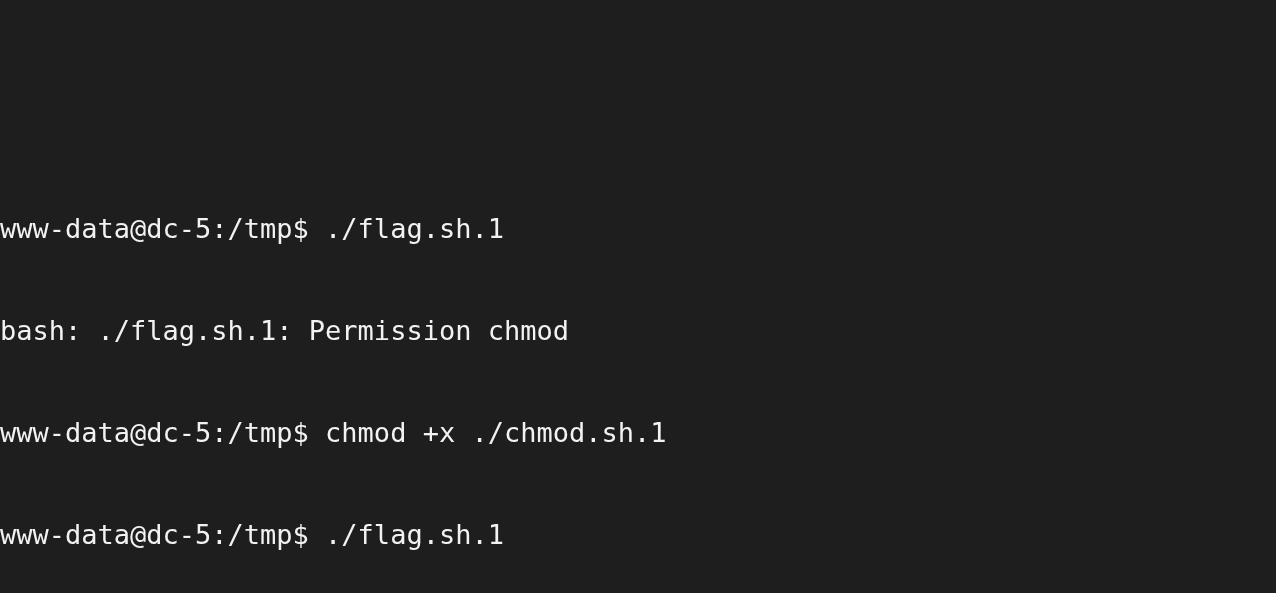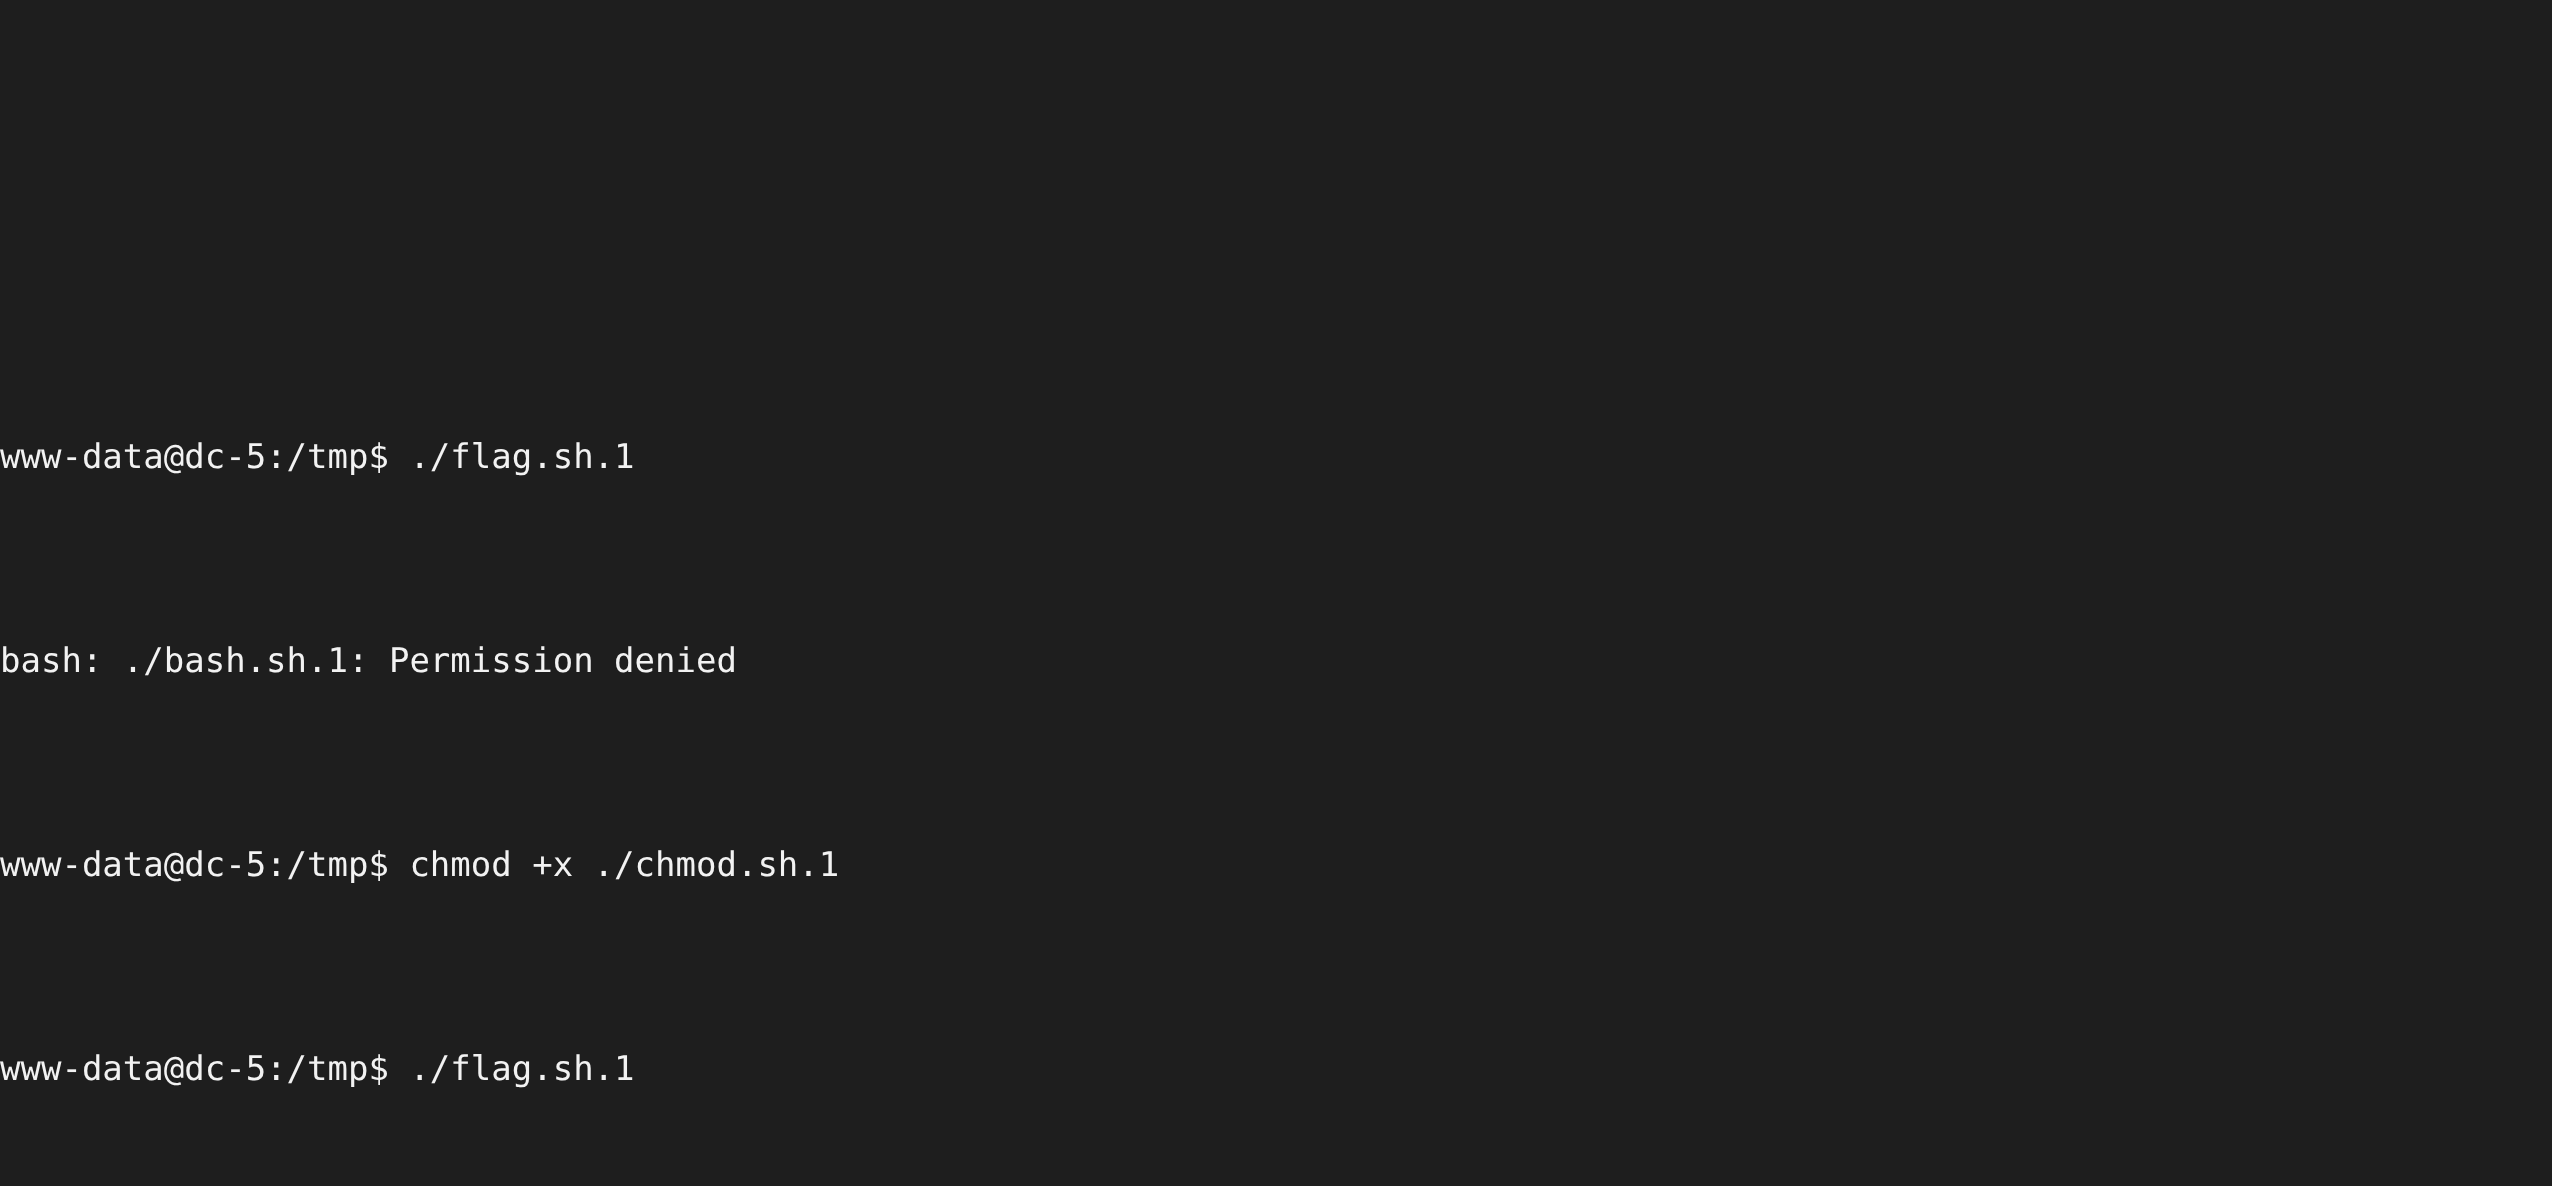--- a/index.html
+++ b/index.html
@@ -8,21 +8,21 @@
     padding: 0;
     background: #1e1e1e;
   }
   #terminal {
     position: relative;
     width: 1276px;
     height: 593px;
     background: #1e1e1e;
     overflow: hidden;
     font-family: "DejaVu Sans Mono", "Liberation Mono", monospace;
-    font-size: 17px;
+    font-size: 27px;
     line-height: 34px;
     color: #ffffff;
     -webkit-font-smoothing: antialiased;
   }
   #screen {
     position: absolute;
     left: 0;
     top: -26px;           
     width: 1276px;
     white-space: pre;
@@ -37,21 +37,21 @@
 </style>
 </head>
 <body>
 
 <div id="terminal" style="background: rgb(30, 30, 30); color: rgb(242, 242, 242);">
   <div id="screen">
 
     <div class="row"></div>
 
     <div class="row">www-data@dc-5:/tmp$ ./flag.sh.1</div>
-    <div class="row">bash: ./bash.sh.1: Permission denied</div>
+    <div class="row">bash: ./flag.sh.1: Permission chmod</div>
     <div class="row">www-data@dc-5:/tmp$ chmod +x ./chmod.sh.1</div>
     <div class="row">www-data@dc-5:/tmp$ ./flag.sh.1</div>
     
     
     
     
     
     
     
     

